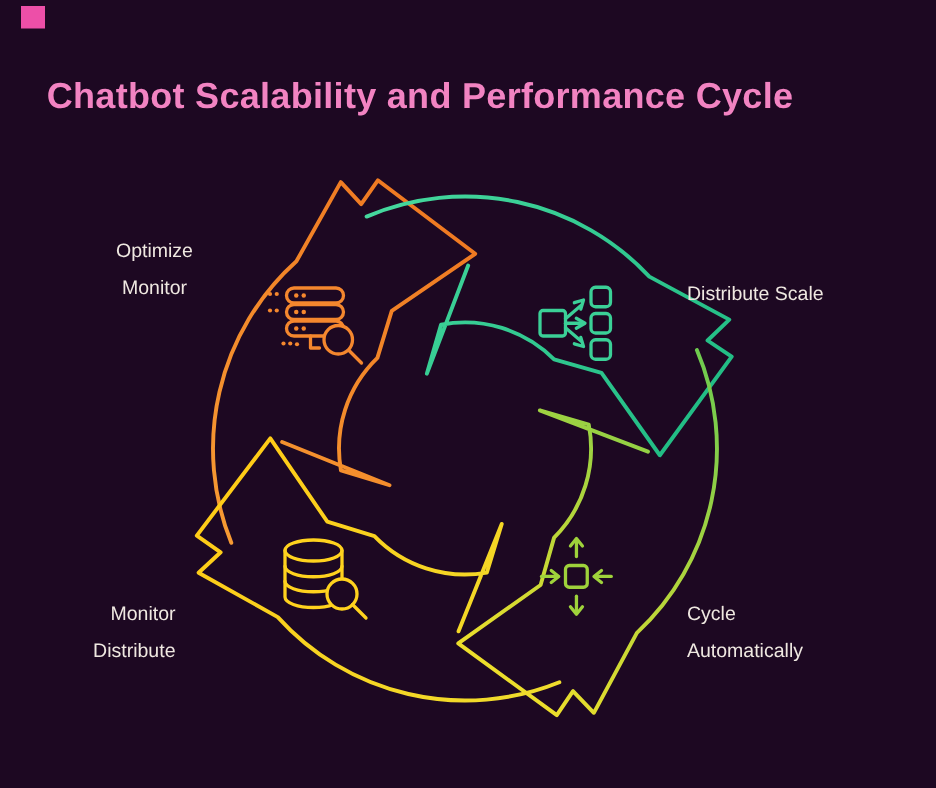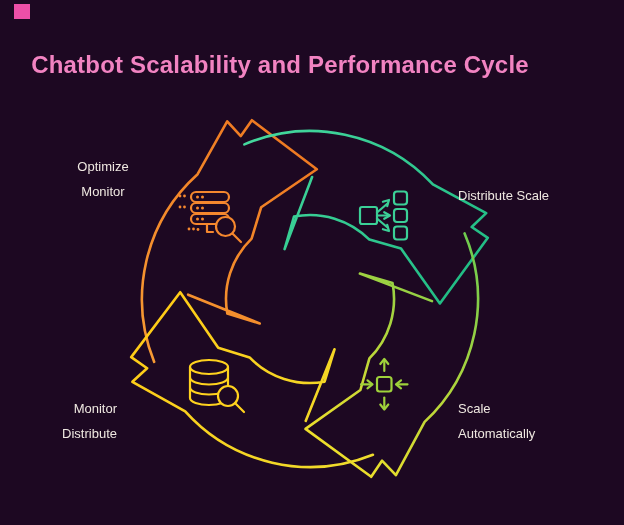--- a/index.html
+++ b/index.html
@@ -132,21 +132,21 @@
   </svg>
 
   <div id="label-optimize" class="step-label">
     <div>Optimize</div>
     <div>Monitor</div>
   </div>
   <div id="label-distribute" class="step-label">
     <div>Distribute Scale</div>
   </div>
   <div id="label-scale" class="step-label">
-    <div>Scale</div>
+    <div>Cycle</div>
     <div>Automatically</div>
   </div>
   <div id="label-monitor" class="step-label">
     <div>Monitor</div>
     <div>Distribute</div>
   </div>
 
 </div>
 
 </body></html>

